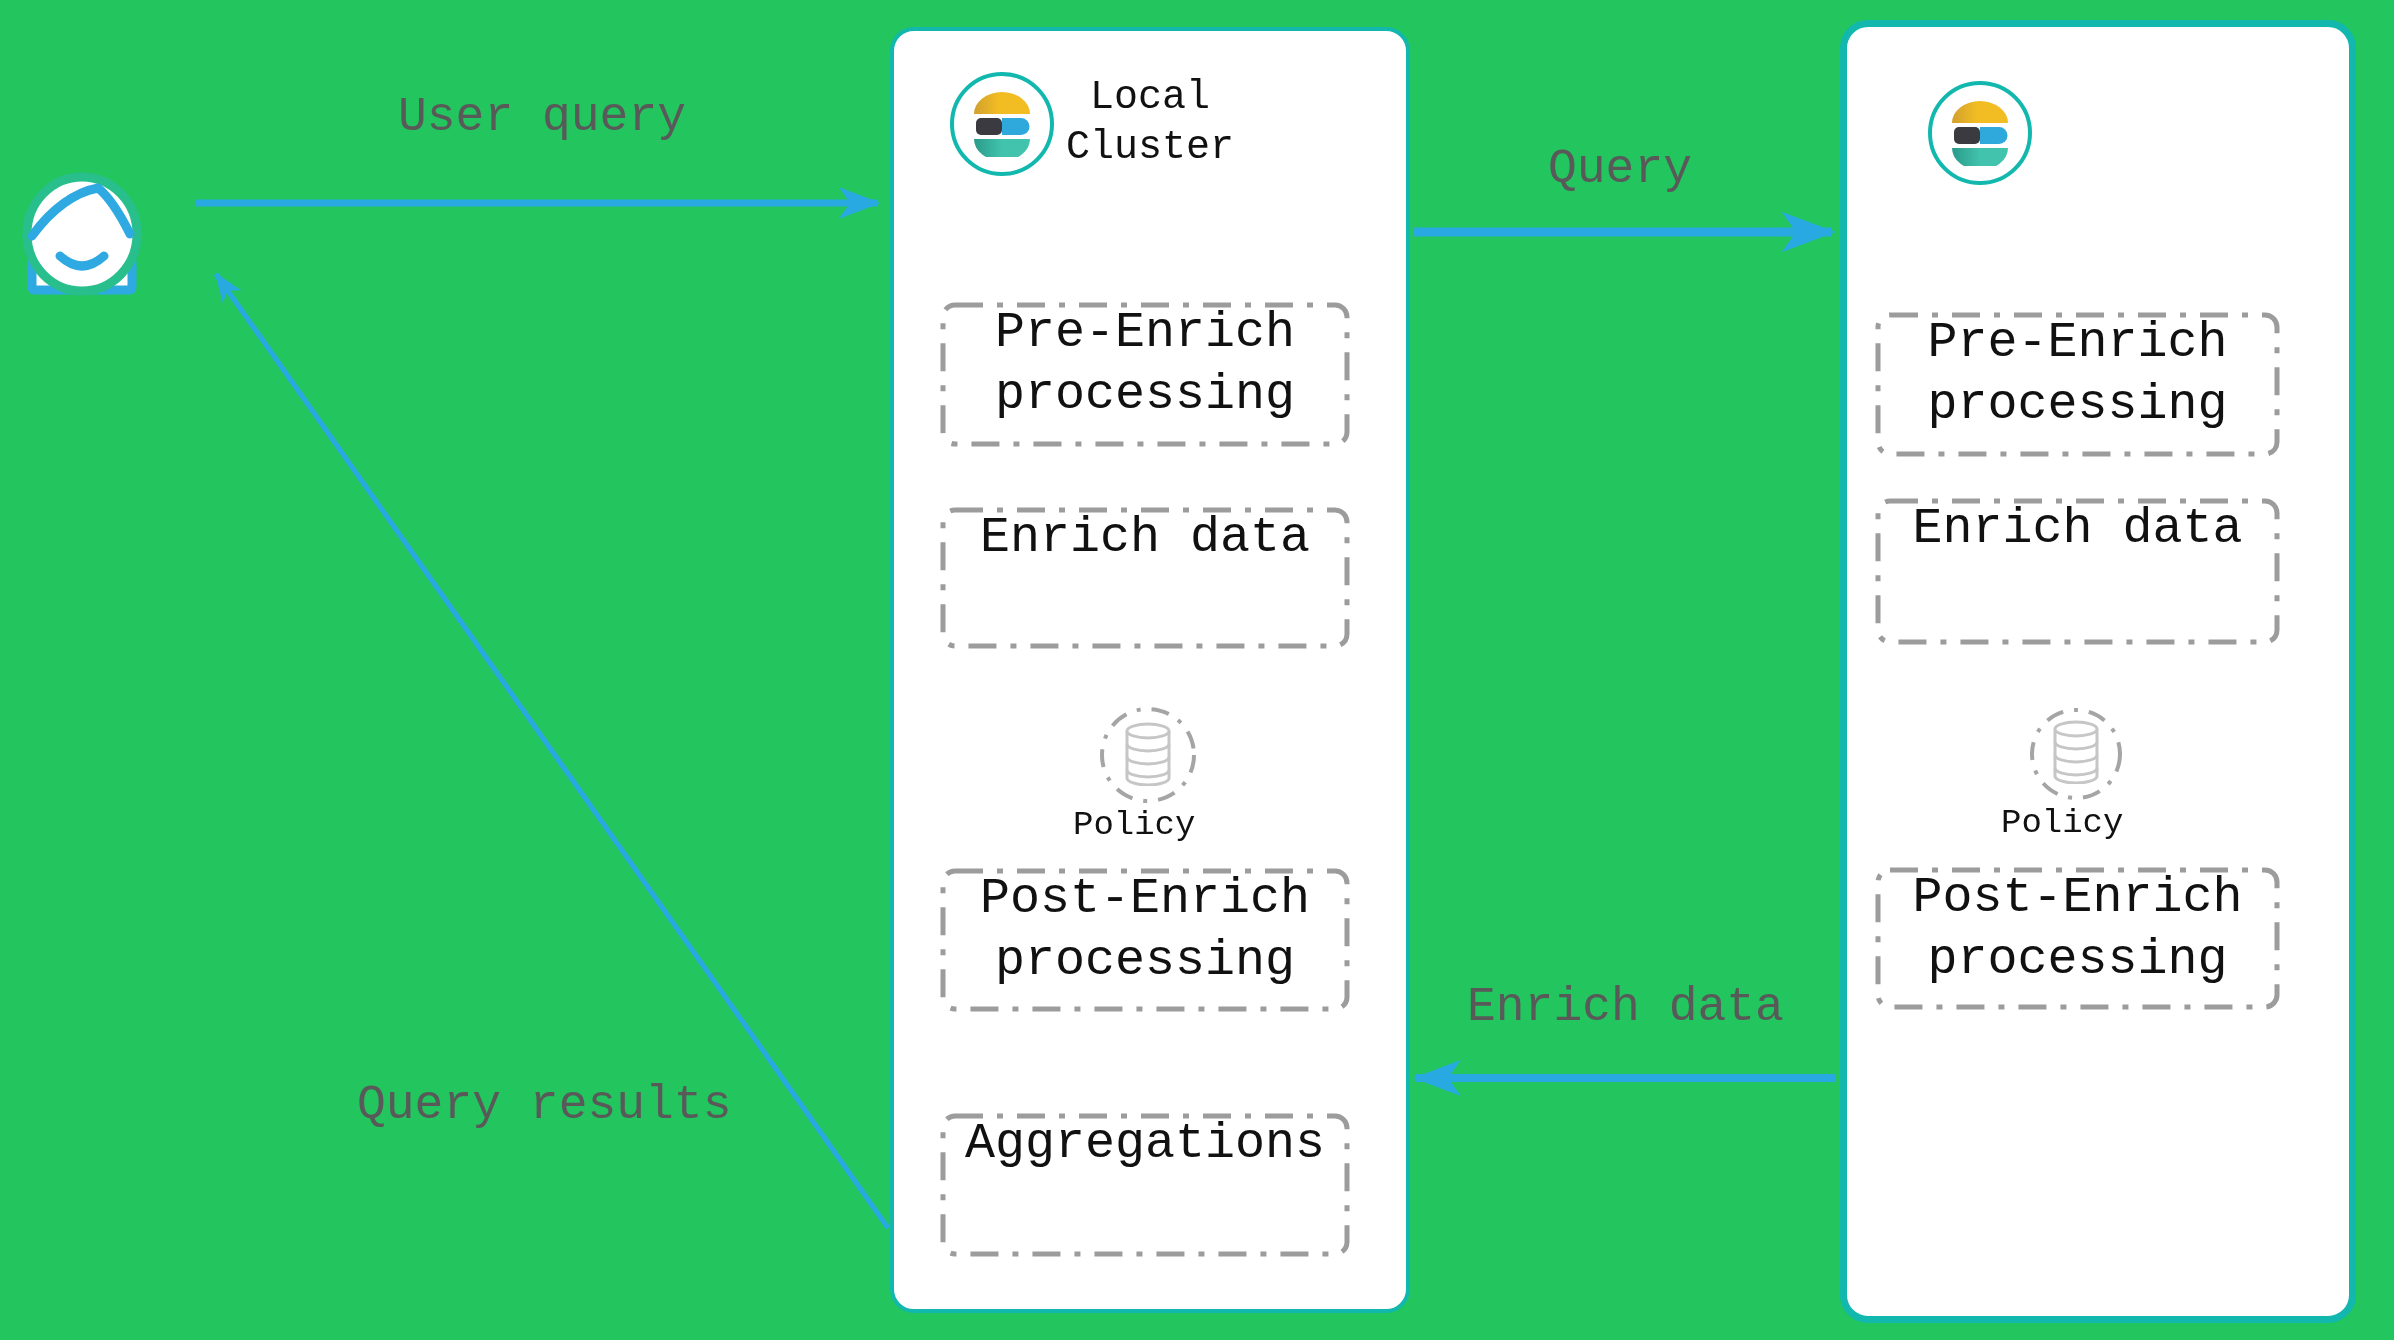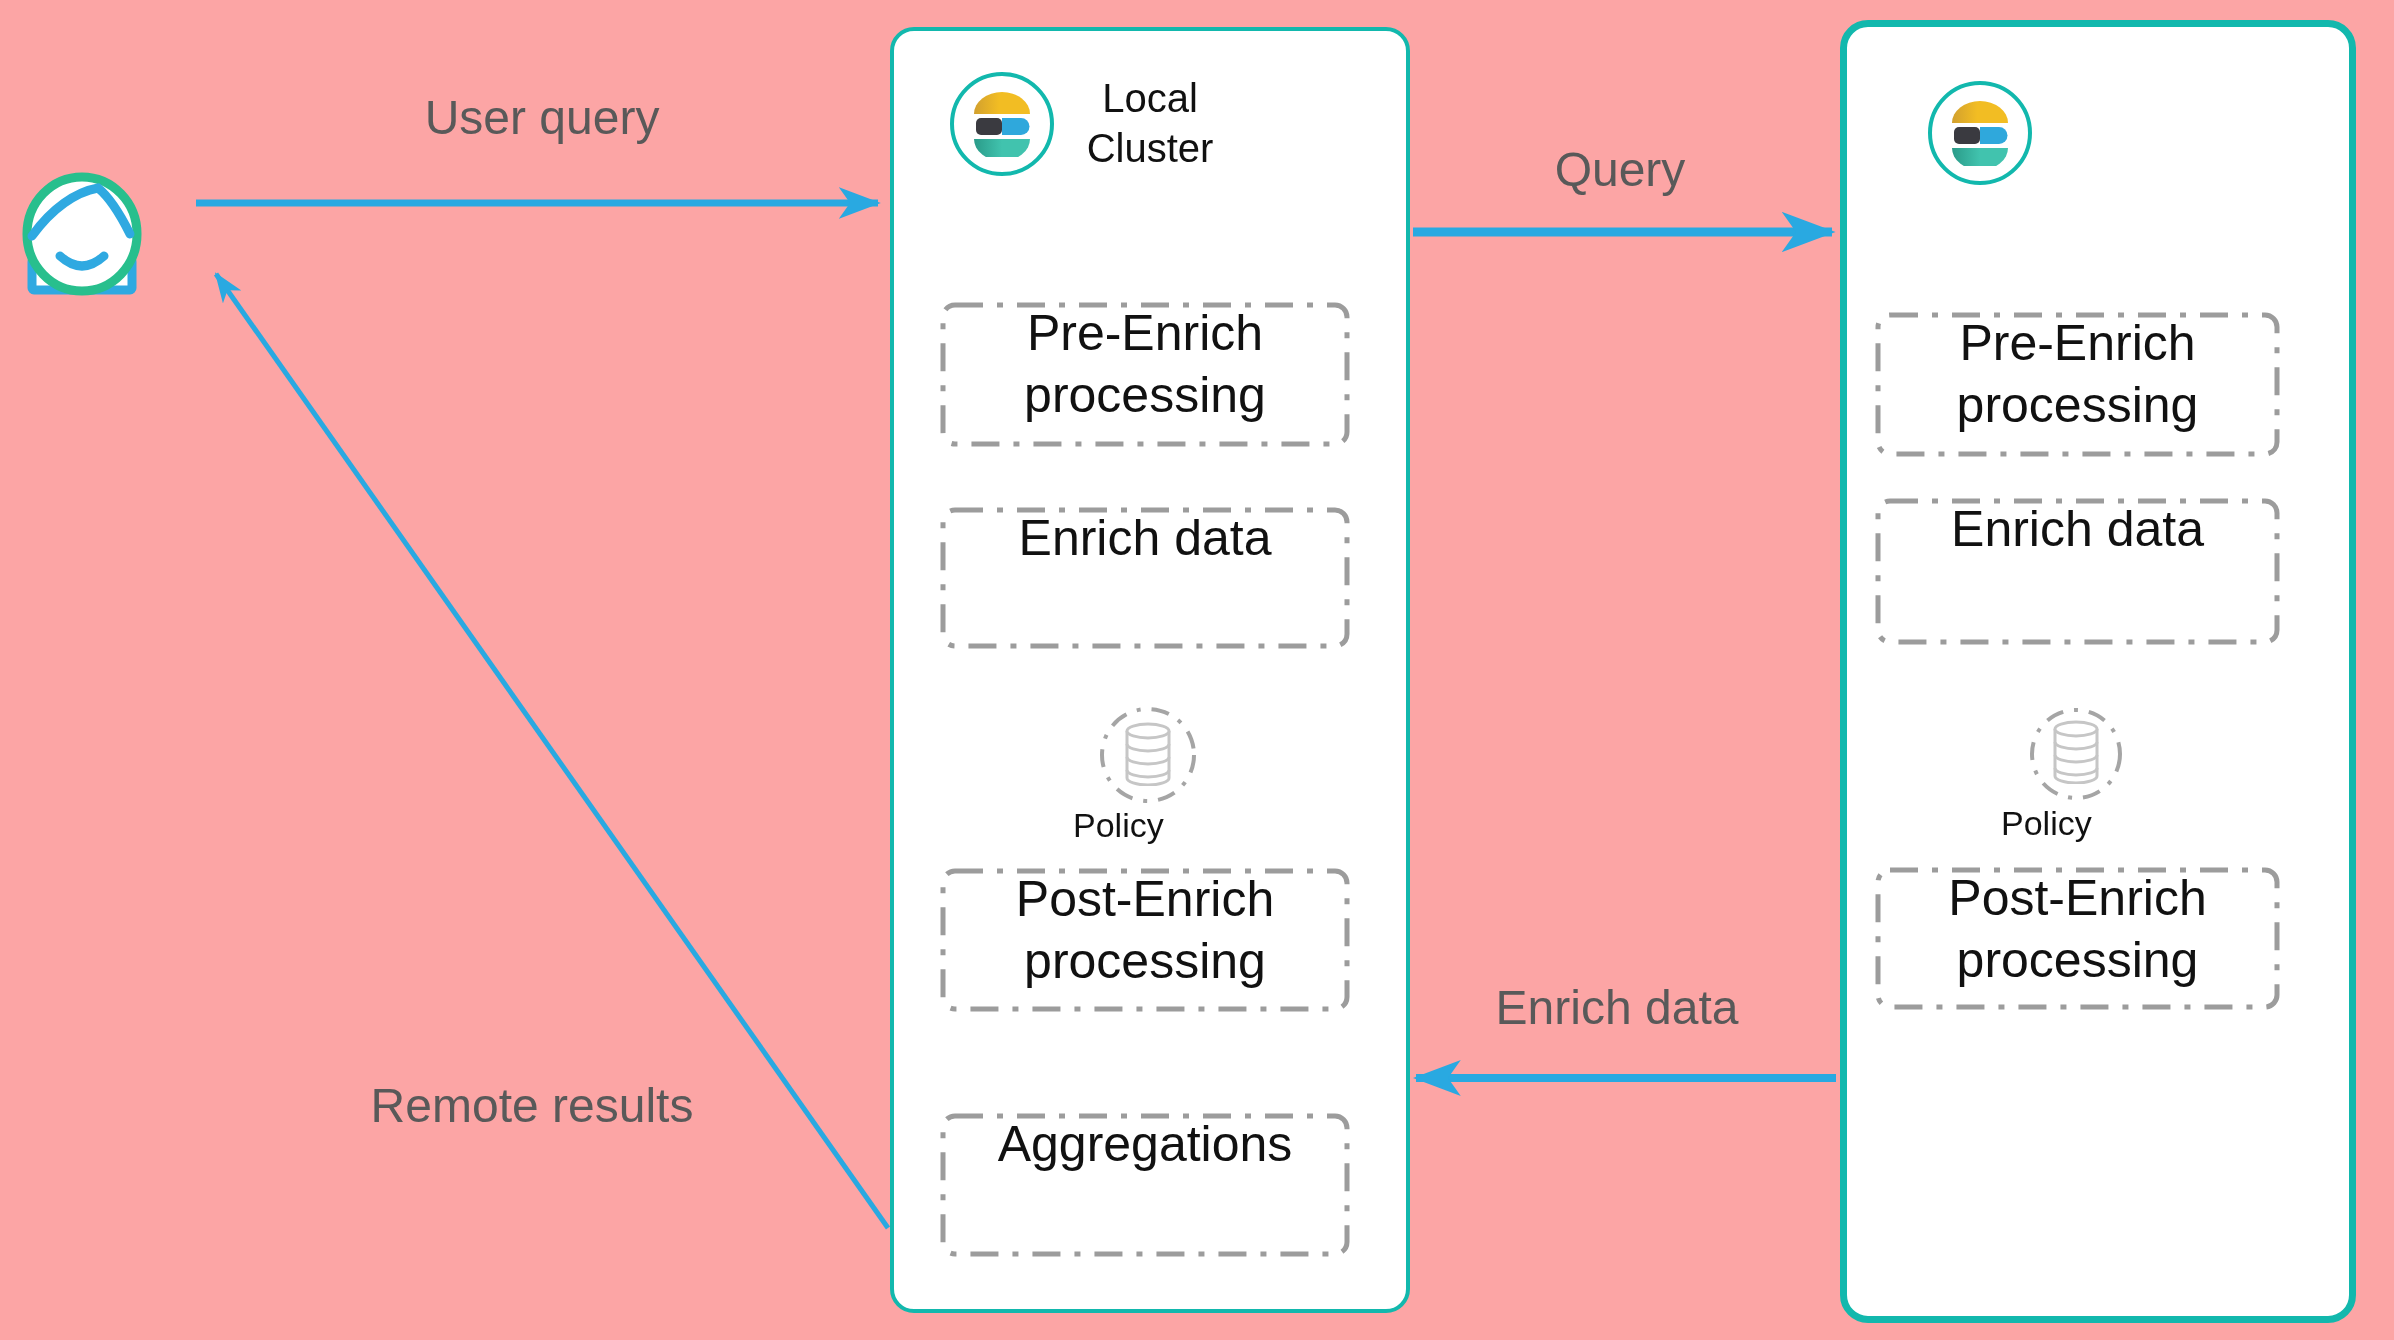--- a/index.html
+++ b/index.html
@@ -10,22 +10,22 @@
     --text-black: #111111;
     --face-green: #28bf8d;
     --face-blue: #2fa9e1;
     --logo-dark: #3a3a40;
     --logo-blue: #2fa8dc;
     --policy-arrow: #3f3f3f;
     --cyl-gray: #c6c6c6;
   }
   html,body{margin:0;padding:0;background:#ffffff;}
   .canvas{
-    position:relative; width:2394px; height:1340px; background:#fca5a5;
-    font-family:Liberation Sans, sans-serif; overflow:hidden;
+    position:relative; width:2394px; height:1340px; background:#22c55e;
+    font-family:Liberation Mono, monospace; overflow:hidden;
   }
   .layer{position:absolute; left:0; top:0;}
   .cluster{
     position:absolute; box-sizing:border-box; background:#ffffff;
     border:4px solid var(--teal); border-radius:24px; z-index:1;
   }
   #local-cluster{left:890px; top:27px; width:520px; height:1286px;}
   #remote-cluster{left:1840px; top:20px; width:516px; height:1303px; border-width:7px; border-radius:28px;}
   .abs{position:absolute; z-index:2;}
   .cluster-title{
@@ -114,21 +114,21 @@
   <svg class="abs" style="left:18px; top:172px;" width="128" height="124" viewBox="0 0 128 124">
     <rect x="14" y="88" width="100" height="30" rx="2" fill="#ffffff" stroke="var(--face-blue)" stroke-width="9"></rect>
     <ellipse cx="64" cy="62" rx="55" ry="57" fill="#ffffff" stroke="var(--face-green)" stroke-width="9"></ellipse>
     <path d="M14,64 C34,36 58,20 80,16 C90,24 102,42 112,62" fill="none" stroke="var(--face-blue)" stroke-width="9" stroke-linecap="round"></path>
     <path d="M42,84 Q64,104 86,84" fill="none" stroke="var(--face-blue)" stroke-width="9" stroke-linecap="round"></path>
   </svg>
 
   <div class="arrow-label" style="left:392px; top:90px; width:300px;">User query</div>
   <div class="arrow-label" style="left:1470px; top:142px; width:300px;">Query</div>
   <div class="arrow-label" style="left:1467px; top:980px; width:300px;">Enrich data</div>
-  <div class="arrow-label" style="left:357px; top:1078px; width:350px;">Remote results</div>
+  <div class="arrow-label" style="left:357px; top:1078px; width:350px;">Query results</div>
 
   <div class="cluster" id="local-cluster"></div>
   <div class="cluster" id="remote-cluster"></div>
 
   <div class="logo-circle" style="left:950px; top:72px;">
     <svg width="58" height="66" viewBox="0 0 58 66">
       <path d="M1,23 A28,22 0 0 1 57,23 Z" fill="url(#gy)"></path>
       <rect x="3" y="27" width="26" height="17" rx="5" fill="var(--logo-dark)"></rect>
       <path d="M29,27 H48 A8.5,8.5 0 0 1 48,44 H29 Z" fill="var(--logo-blue)"></path>
       <path d="M1,48 A28,22 0 0 0 57,48 Z" fill="url(#gt)"></path>

